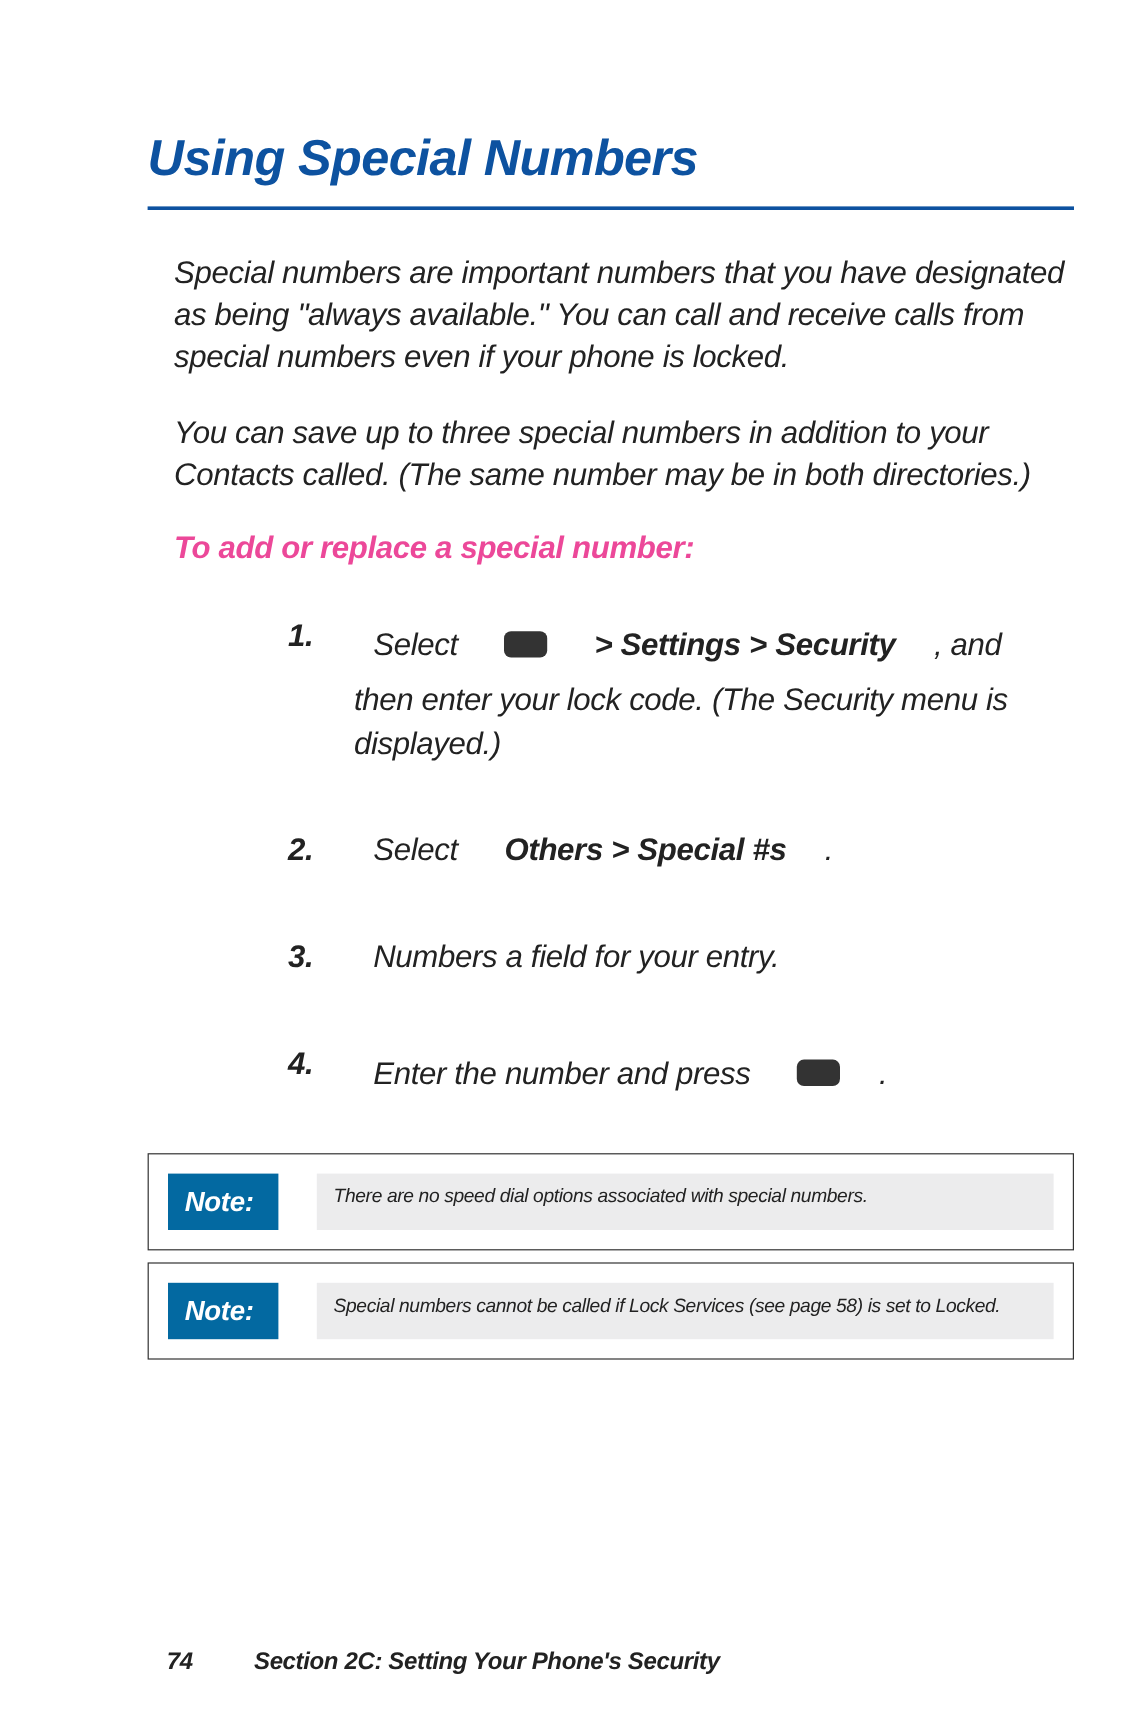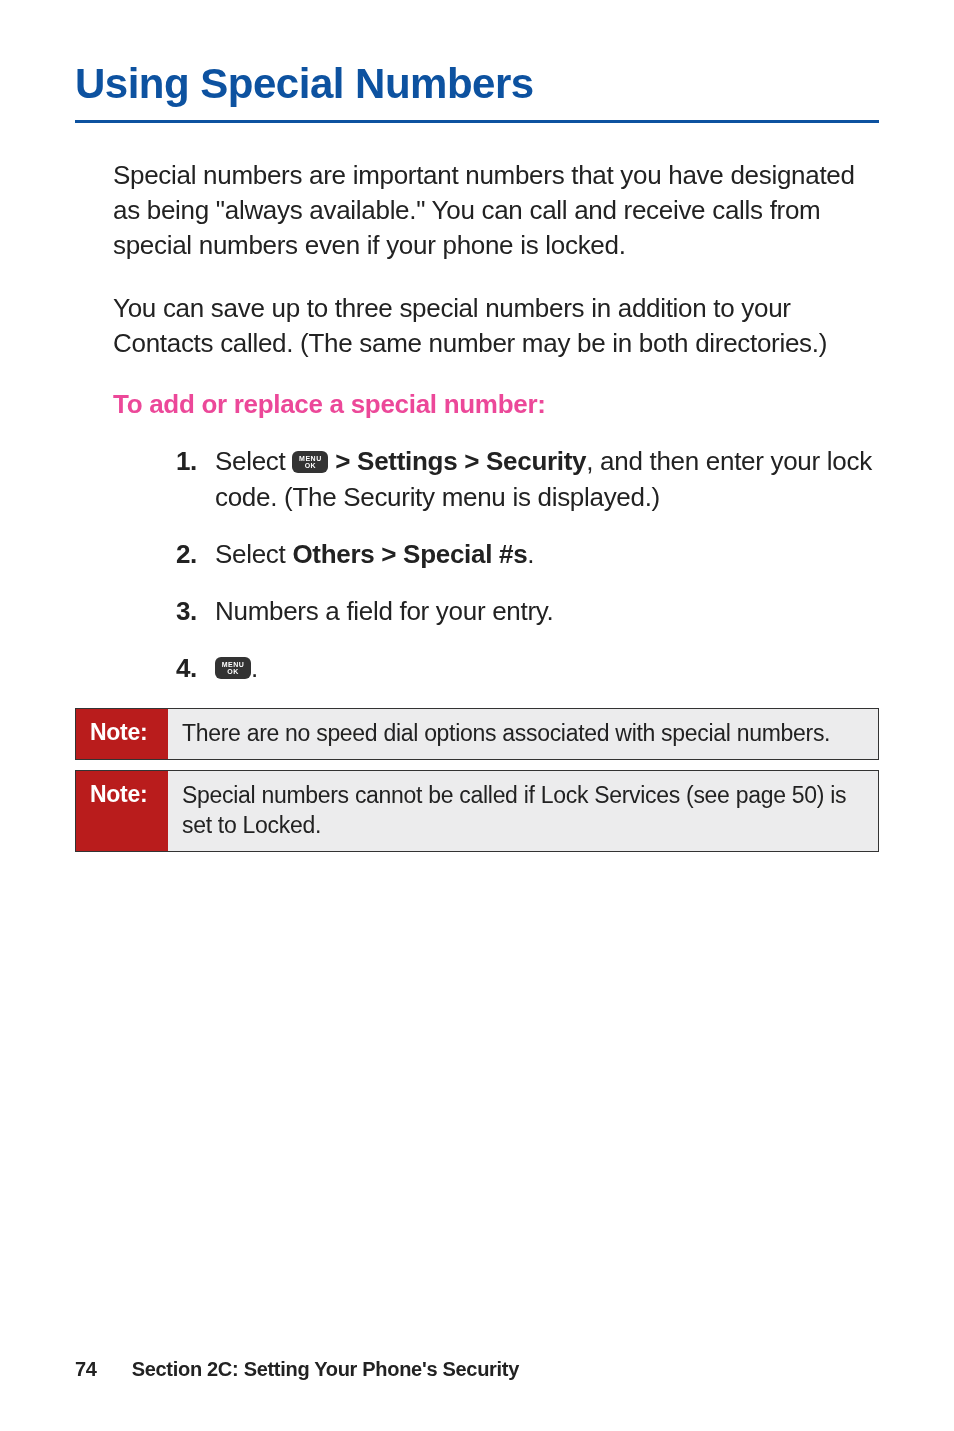--- a/index.html
+++ b/index.html
@@ -1,18 +1,19 @@
 <!DOCTYPE html>
 <html><head>
   <meta charset="utf-8">
   <style>
     * {
-      margin: 0;
+      margin: 16px;
       padding: 0;
       box-sizing: border-box;
+      font-style: italic;
     }
     body {
       font-family: Arial, Helvetica, sans-serif;
       width: 954px;
       height: 1431px;
       background: white;
       position: relative;
       padding: 60px 75px 60px 75px;
     }
     .heading {
@@ -96,36 +97,36 @@
       font-size: 7px;
       letter-spacing: 0.5px;
     }
     .note-box {
       display: flex;
       border: 1px solid #333;
       margin-top: 10px;
       margin-bottom: 10px;
     }
     .note-label {
-      background: #b91c1c;
+      background: #0369a1;
       color: white;
       font-weight: bold;
       font-size: 23px;
       font-stretch: condensed;
       padding: 10px 14px;
       min-width: 92px;
       display: flex;
       align-items: flex-start;
       letter-spacing: -0.3px;
     }
     .note-content {
       background: #ececed;
       flex: 1;
       padding: 10px 14px;
-      font-size: 23px;
+      font-size: 16px;
       font-stretch: condensed;
       color: #222;
       line-height: 1.3;
       letter-spacing: -0.3px;
     }
     .footer {
       position: absolute;
       bottom: 50px;
       left: 75px;
       font-size: 20px;
@@ -168,33 +169,33 @@
   </li>
   <li>
     <span class="list-number">3.</span>
     <span class="list-content">
       <span>Numbers a field for your entry.</span>
     </span>
   </li>
   <li>
     <span class="list-number">4.</span>
     <span class="list-content">
-      <span class="menu-icon">
+      <span>Enter the number and press </span><span class="menu-icon">
           <span class="line1">MENU</span>
           <span class="line2">OK</span>
         </span><span>.</span>
     </span>
   </li>
 </ol>
 
 <div class="note-box">
   <div class="note-label">Note:</div>
   <div class="note-content">There are no speed dial options associated with special numbers.</div>
 </div>
 
 <div class="note-box">
   <div class="note-label">Note:</div>
-  <div class="note-content">Special numbers cannot be called if Lock Services (see page 50) is set to Locked.</div>
+  <div class="note-content">Special numbers cannot be called if Lock Services (see page 58) is set to Locked.</div>
 </div>
 
 <div class="footer">
   <span class="footer-page">74</span><span>Section 2C: Setting Your Phone's Security</span>
 </div>
 
 </body></html>

